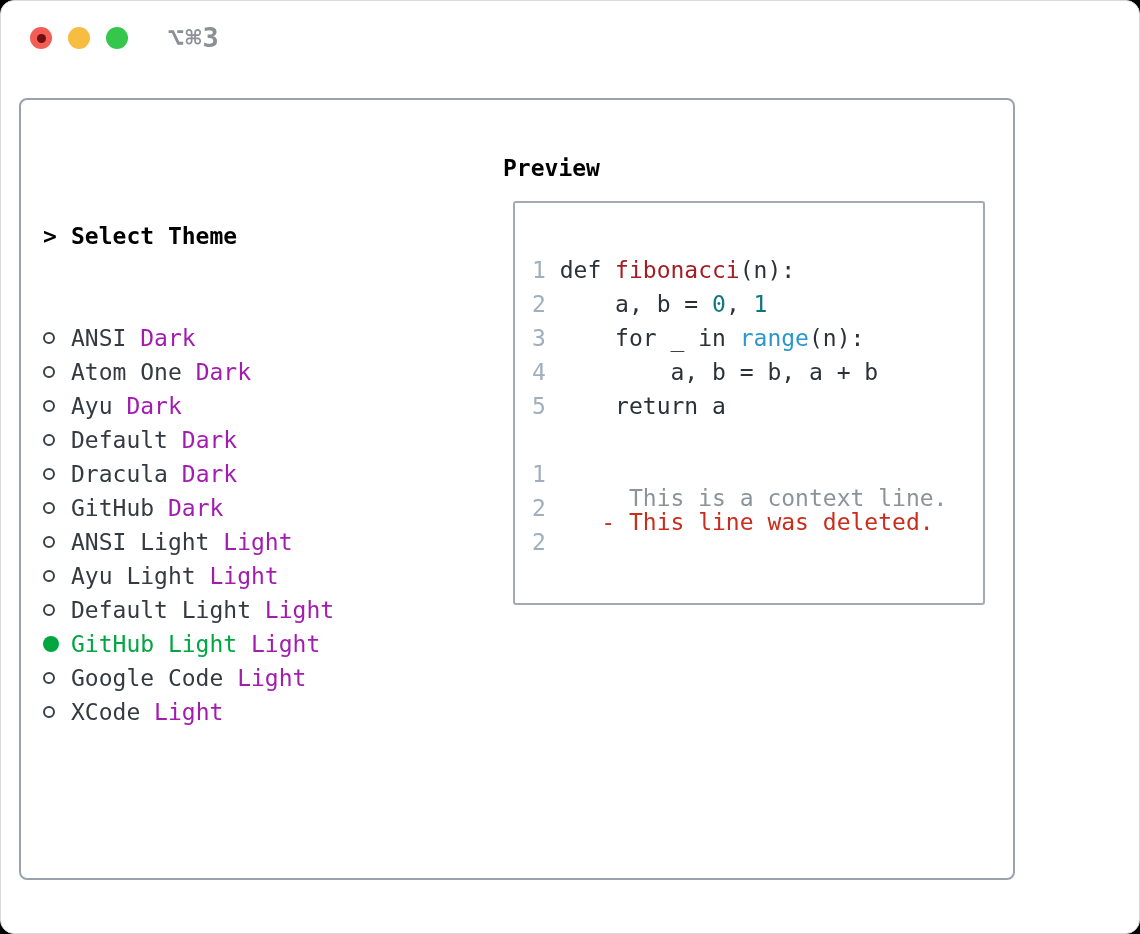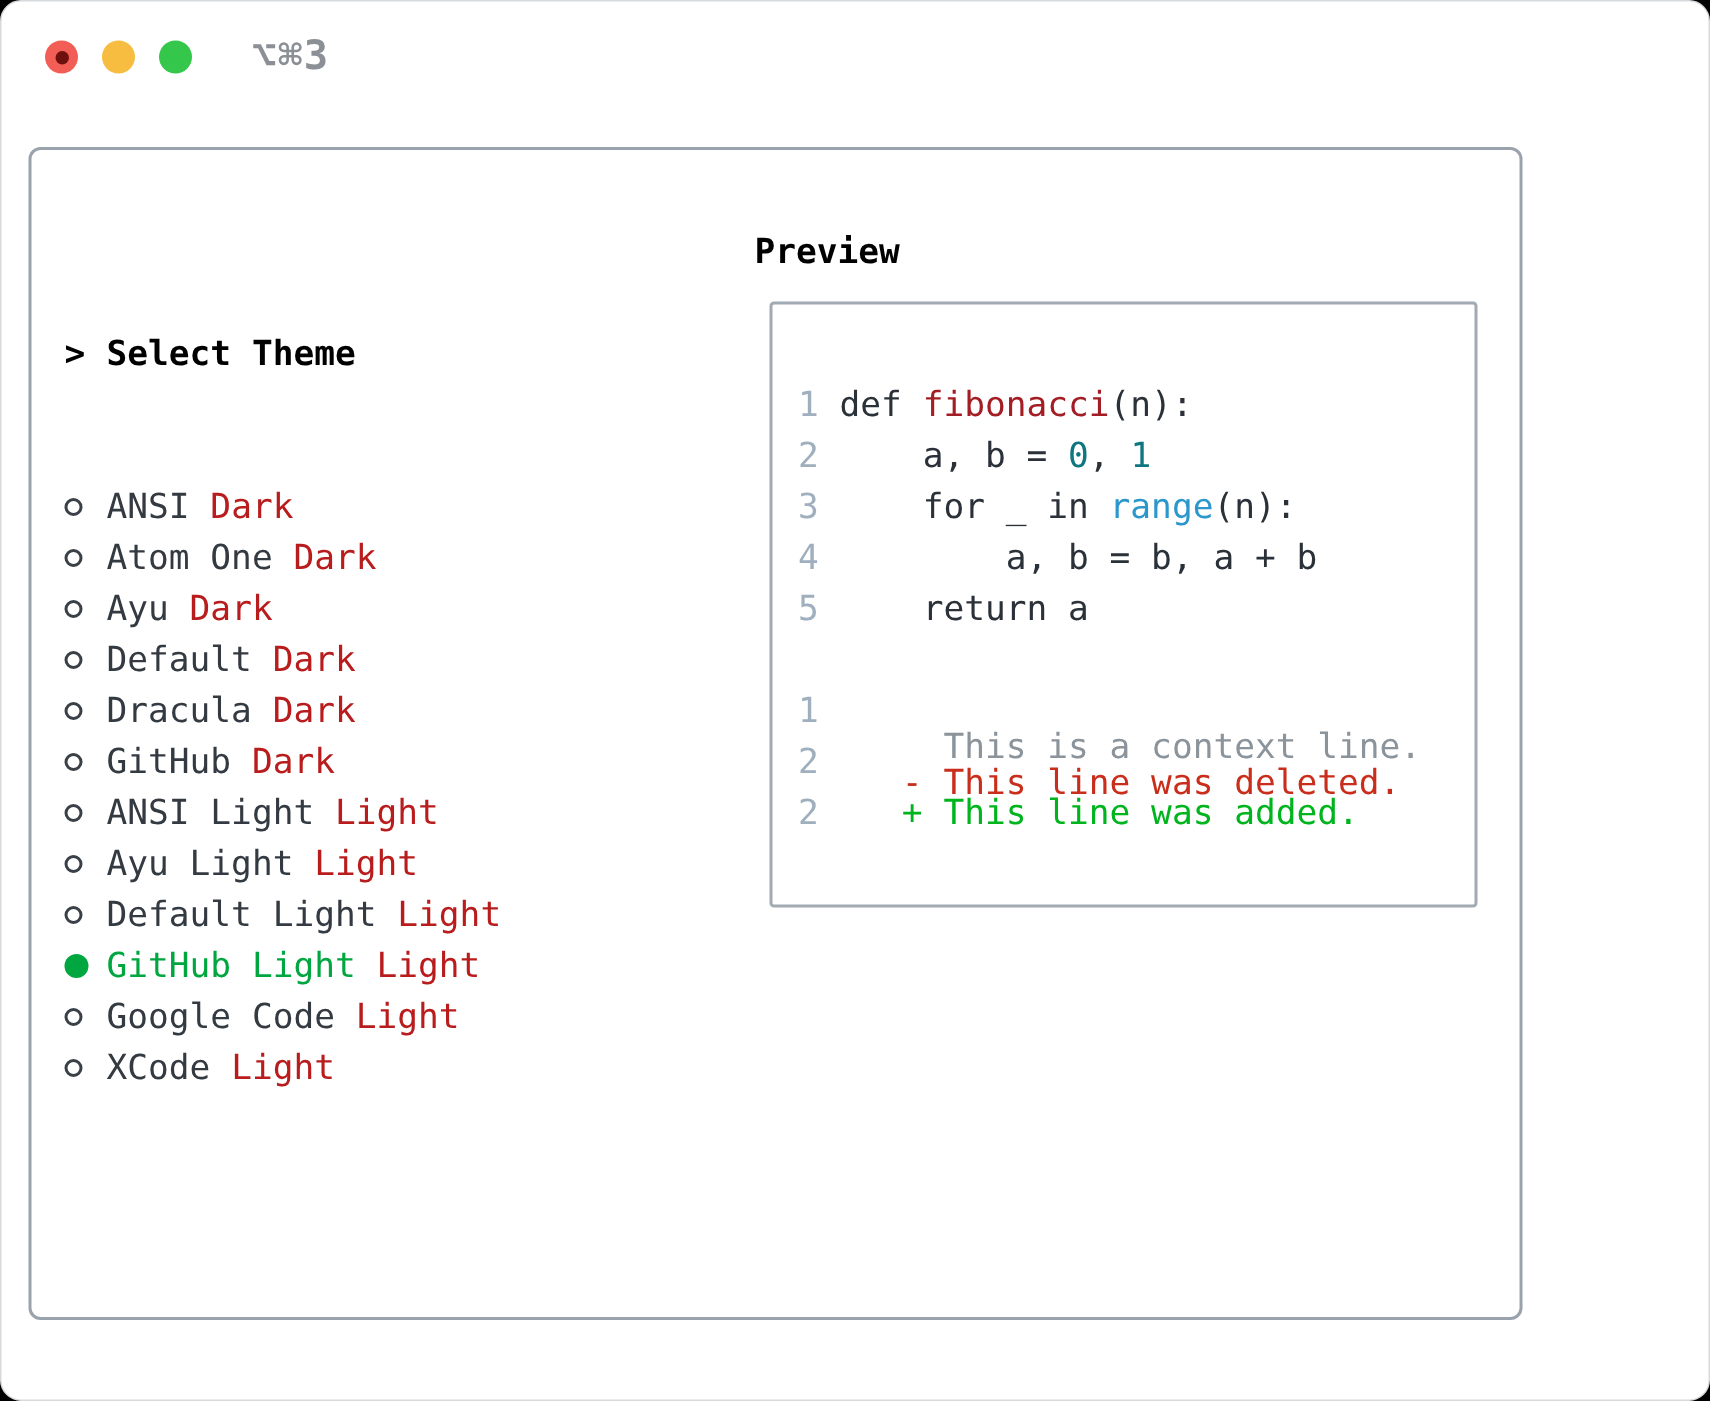--- a/index.html
+++ b/index.html
@@ -23,21 +23,21 @@
            border:2px solid #9aa3ad; border-radius:8px; background:#fff; }
   .col-left { position:absolute; left:22px; top:51px; font-size:23px; line-height:34px;
               white-space:pre; }
   .row { height:34px; display:flex; align-items:center; }
   .gutter { width:28px; display:flex; align-items:center; flex:none; }
   .caret { font-weight:bold; color:#000; font-size:23px; }
   .dot-hollow { width:12px; height:12px; border:2.5px solid #3a4047; border-radius:50%; }
   .dot-filled { width:16px; height:16px; border-radius:50%; }
   .hdr { font-weight:bold; color:#000; }
   .item-name { color:#343a41; }
-  .variant { color:#b91c1c; }
+  .variant { color:#a21caf; }
   
   .preview-hdr { position:absolute; left:482px; top:51px; height:34px; display:flex;
                  align-items:center; font-size:23px; font-weight:bold; color:#000; }
   .preview-box { position:absolute; left:492px; top:101px; width:472px; height:404px;
                  border:2px solid #a2aab3; border-radius:3px; background:#fff;
                  padding:50px 0 0 17px; }
   .code-row { height:34px; display:flex; align-items:center; font-size:23px; white-space:pre; }
   .ln { display:inline-block; white-space:pre; }
 </style>
 </head>
@@ -73,18 +73,18 @@
     <div class="preview-box">
       <div id="preview-lines">
           <div class="code-row"><span class="ln" style="color: rgb(159, 175, 190);">1 </span><span style="color: rgb(43, 49, 56);">def </span><span style="color: rgb(163, 30, 36);">fibonacci</span><span style="color: rgb(43, 49, 56);">(n):</span></div>
           <div class="code-row"><span class="ln" style="color: rgb(159, 175, 190);">2 </span><span style="color: rgb(43, 49, 56); text-align: right;">    a, b = </span><span style="color: rgb(14, 118, 128);">0</span><span style="color: rgb(43, 49, 56);">, </span><span style="color: rgb(14, 118, 128);">1</span></div>
           <div class="code-row"><span class="ln" style="color: rgb(159, 175, 190);">3 </span><span style="color: rgb(43, 49, 56);">    for _ in </span><span style="color: rgb(43, 151, 203);">range</span><span style="color: rgb(43, 49, 56);">(n):</span></div>
           <div class="code-row"><span class="ln" style="color: rgb(159, 175, 190);">4 </span><span style="color: rgb(43, 49, 56);">        a, b = b, a + b</span></div>
           <div class="code-row"><span class="ln" style="color: rgb(159, 175, 190);">5 </span><span style="color: rgb(43, 49, 56);">    return a</span></div>
           <div class="code-row"><span class="ln" style="color: rgb(159, 175, 190);"></span></div>
           <div class="code-row"><span class="ln" style="color: rgb(159, 175, 190);">1 </span><span style="color: rgb(139, 147, 155); margin-top: 48px;">     This is a context line.</span></div>
           <div class="code-row"><span class="ln" style="color: rgb(159, 175, 190);">2 </span><span style="color: rgb(201, 45, 27); margin-top: 28px;">   - This line was deleted.</span></div>
-          <div class="code-row"><span class="ln" style="color: rgb(159, 175, 190);">2 </span><span style="color: rgb(0, 180, 30);">   + This line was added.</span></div>
+          <div class="code-row"><span class="ln" style="color: rgb(159, 175, 190);">2 </span></div>
         </div>
     </div>
 
   </div>
 </div>
 
 </body></html>

